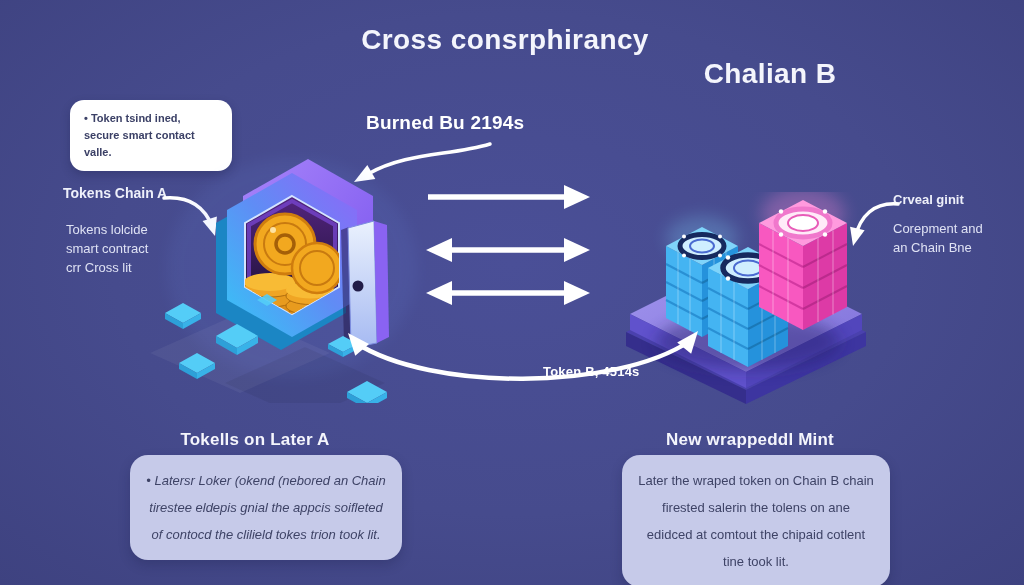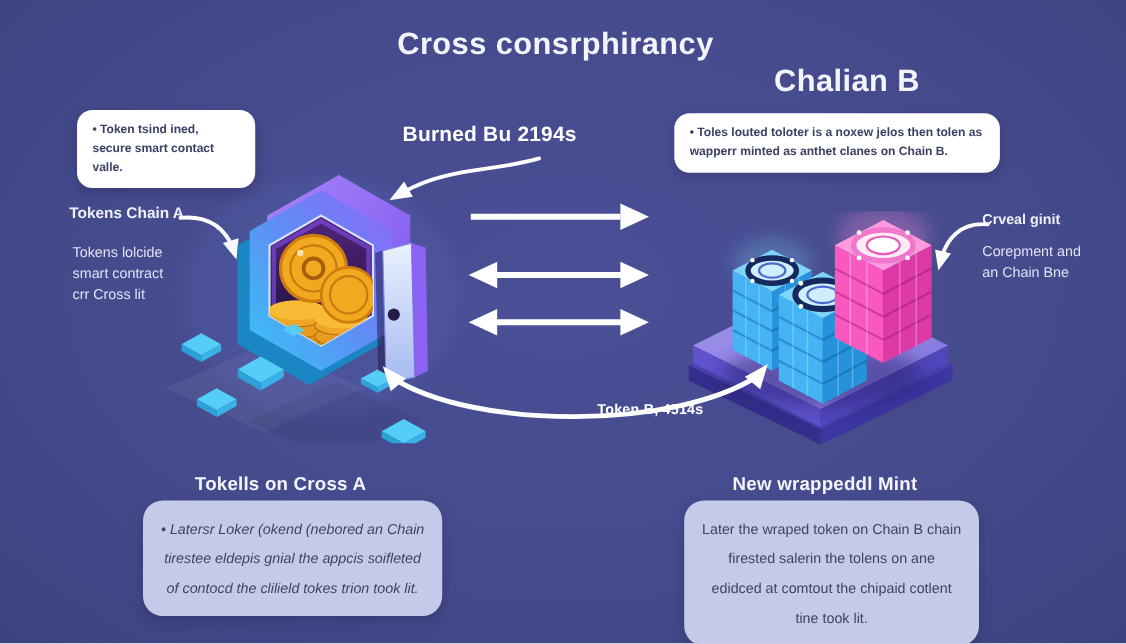--- a/index.html
+++ b/index.html
@@ -30,21 +30,20 @@
 </style>
 </head>
 <body>
 
 <div class="canvas">
 
   <div class="abs title" style="left:620px;top:58px;width:300px;">Chalian B</div>
   <div class="abs title" style="left:355px;top:24px;width:300px;">Cross consrphirancy</div>
 
   <div class="abs callout" style="left:70px;top:100px;width:134px;">• Token tsind ined, secure smart contact valle.</div>
-  <div class="abs callout" style="left:613px;top:103px;width:268px;">• Toles louted toloter is a noxew jelos then tolen as wapperr minted as anthet clanes on Chain B.</div>
 
   <div class="abs mid-label" style="left:366px;top:112px;">Burned Bu 2194s</div>
   <svg class="abs" style="left:332px;top:132px;" width="165" height="58" viewBox="0 0 165 58">
     <path d="M 158,12 C 118,24 75,20 36,42" fill="none" stroke="#ffffff" stroke-width="3.5" stroke-linecap="round"></path>
     <polygon points="0,0 -20,-8 -20,8" transform="translate(22,50) rotate(150)" fill="#ffffff"></polygon>
   </svg>
 
   <div class="abs side-label" style="left:63px;top:185px;">Tokens Chain A</div>
   <svg class="abs" style="left:158px;top:190px;" width="64" height="56" viewBox="0 0 64 56">
     <path d="M 6,8 C 30,6 46,16 54,36" fill="none" stroke="#ffffff" stroke-width="3.5" stroke-linecap="round"></path>
@@ -251,19 +250,19 @@
     </g>
   </svg>
 
   <svg class="abs" style="left:330px;top:325px;" width="385" height="75" viewBox="0 0 385 75">
     <path d="M 26,18 C 100,66 285,66 360,16" fill="none" stroke="#ffffff" stroke-width="4.5" stroke-linecap="round"></path>
     <polygon points="0,0 -22,-9 -22,9" transform="translate(18,8) rotate(-130)" fill="#ffffff"></polygon>
     <polygon points="0,0 -22,-9 -22,9" transform="translate(368,6) rotate(-51)" fill="#ffffff"></polygon>
   </svg>
   <div class="abs mid-label" style="left:543px;top:364px;font-size:13px;">Token B, 4514s</div>
 
-  <div class="abs bottom-heading" style="left:150px;top:430px;width:210px;">Tokells on Cross A</div>
+  <div class="abs bottom-heading" style="left:150px;top:430px;width:210px;">Tokells on Later A</div>
   <div class="abs bottom-heading" style="left:640px;top:430px;width:220px;">New wrappeddl Mint</div>
 
   <div class="abs panel" style="left:130px;top:455px;width:272px;font-style:italic;">• Latersr Loker (okend (nebored an Chain tirestee eldepis gnial the appcis soifleted of contocd the clilield tokes trion took lit.</div>
   <div class="abs panel" style="left:622px;top:455px;width:268px;">Later the wraped token on Chain B chain firested salerin the tolens on ane edidced at comtout the chipaid cotlent tine took lit.</div>
 
 </div>
 
 </body></html>

